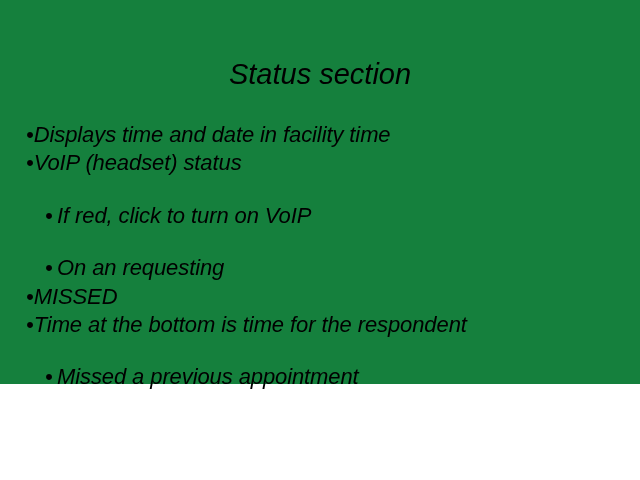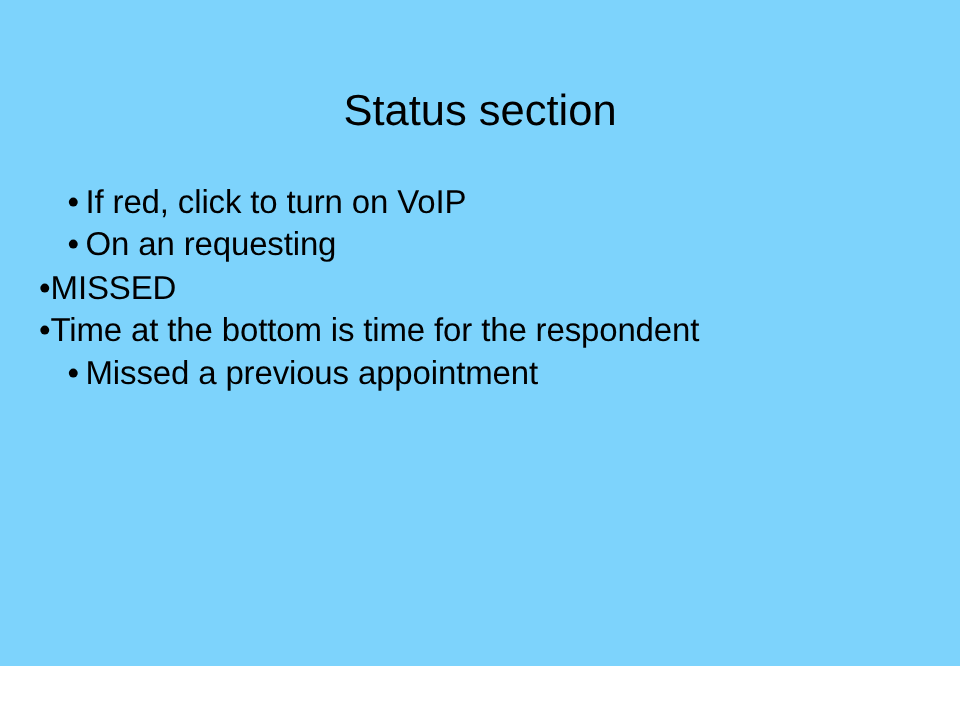--- a/index.html
+++ b/index.html
@@ -12,22 +12,23 @@
     height: 480px;
     background: #ffffff;
     font-family: "Liberation Sans", sans-serif;
     color: #000000;
     overflow: hidden;
   }
 
   .slide {
     position: relative;
     width: 640px;
-    height: 444px;
-    background: #7dd3fc;
+    height: 384px;
+    background: #15803d;
+    font-style: italic;
   }
 
   
   .slide-title {
     position: absolute;
     left: 0;
     top: 38px;
     width: 640px;
     text-align: center;
     font-size: 29px;
@@ -53,20 +54,21 @@
     white-space: nowrap;
     letter-spacing: -0.1px;
   }
 
   .bullet-line.level-1 {
     padding-left: 0px;
   }
 
   .bullet-line.level-2 {
     padding-left: 19px;
+    margin-top: 24px;
   }
 
   .bullet-mark {
     display: inline;
     font-size: 22px;
   }
 
   .level-1 > .bullet-mark {
     letter-spacing: 0px;
   }
@@ -86,21 +88,27 @@
 </style>
 </head>
 <body>
 
 <div class="slide">
 
   <h1 class="slide-title">Status section</h1>
 
   <div class="body-list">
 
+    <div class="bullet-line level-1">
+      <span class="bullet-mark">•</span><span class="bullet-text">Displays time and date in facility time</span>
+    </div>
 
+    <div class="bullet-line level-1">
+      <span class="bullet-mark">•</span><span class="bullet-text">VoIP (headset) status</span>
+    </div>
 
     <div class="bullet-line level-2">
       <span class="bullet-mark">•</span><span class="bullet-text">If red, click to turn on VoIP</span>
     </div>
 
 
 
 
     <div class="bullet-line level-2">
       <span class="bullet-mark">•</span><span class="bullet-text">On an requesting</span>

